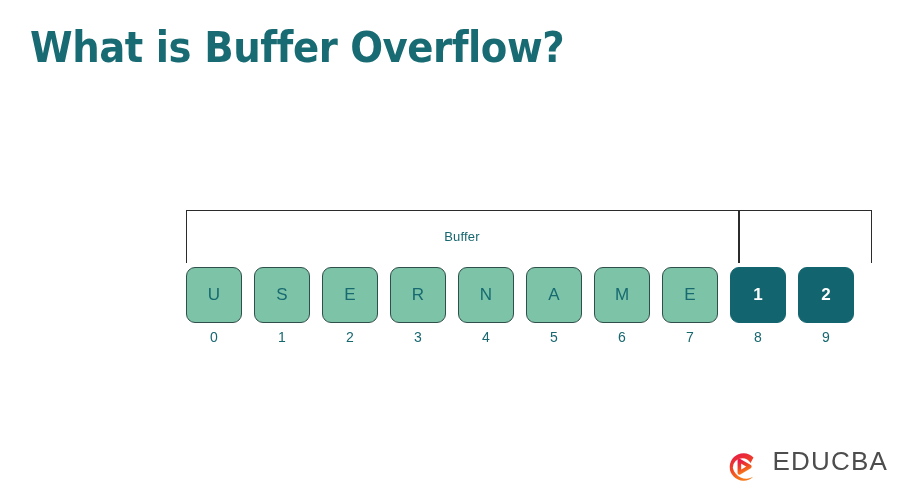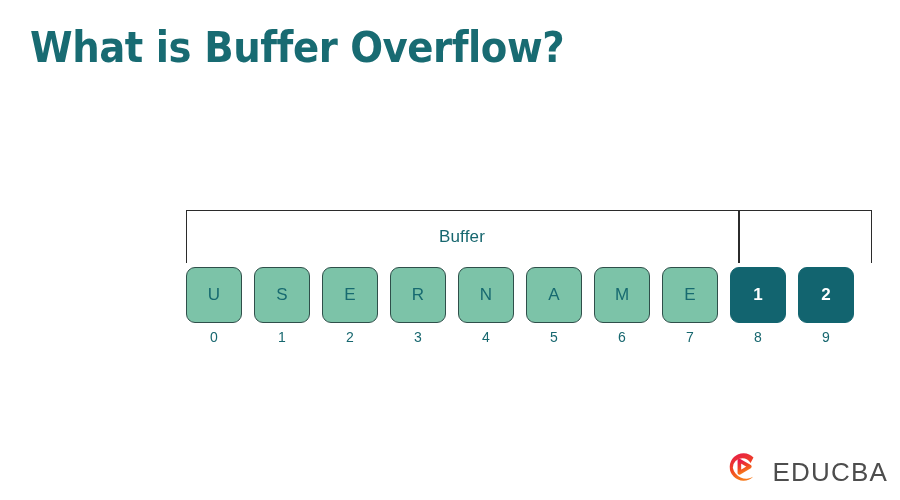--- a/index.html
+++ b/index.html
@@ -61,21 +61,21 @@
     height: 53px;
     background: #2b2b2b;
   }
   .region-label {
     position: absolute;
     top: 0;
     height: 53px;
     display: flex;
     align-items: center;
     justify-content: center;
-    font-size: 17px;
+    font-size: 13px;
     color: #17676f;
     letter-spacing: 0.2px;
   }
   .region-label.buffer {
     left: 0;
     width: 552px;
   }
   .region-label.overflow {
     left: 553px;
     width: 133px;
@@ -123,21 +123,21 @@
     font-size: 14px;
     color: #17676f;
   }
 
   
   .logo {
     position: absolute;
     right: 12px;
     bottom: 12px;
     display: flex;
-    align-items: flex-end;
+    align-items: flex-start;
     gap: 9px;
   }
   .logo-mark {
     width: 42px;
     height: 42px;
     display: block;
   }
   .logo-text {
     font-size: 26px;
     color: #4d4d4d;

